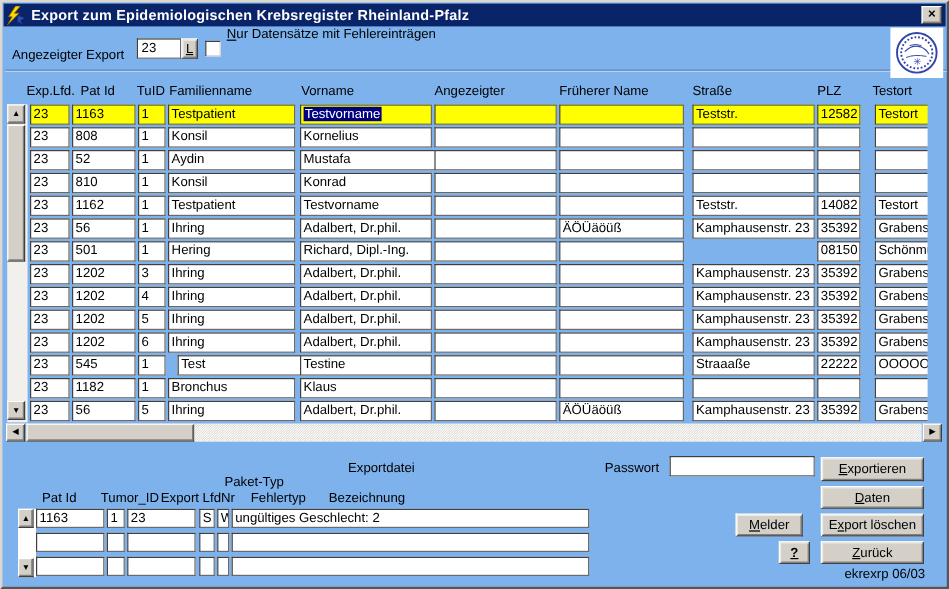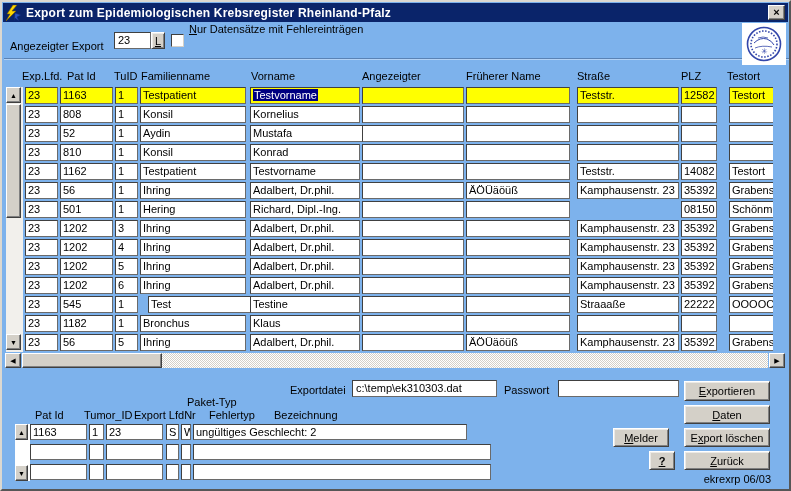--- a/index.html
+++ b/index.html
@@ -291,21 +291,20 @@
   </div>
 
   <div class="hscroll">
     <div class="sbtn" style="left:0;top:0;width:16px;height:15px;">◀</div>
     <div class="thumb" style="left:17px;top:0;width:140px;height:15px;"></div>
     <div class="track" style="left:157px;top:0;width:606px;height:15px;"></div>
     <div class="sbtn" style="left:764px;top:0;width:16px;height:15px;">▶</div>
   </div>
 
   <span class="lbl" style="left:288px;top:382px;text-align:center;">Exportdatei</span>
-  <div class="field" style="left:350px;top:378px;width:145px;height:17px;">c:\temp\ek310303.dat</div>
   <span class="lbl" style="left:502px;top:382px;">Passwort</span>
   <div class="field" style="left:556px;top:378px;width:121px;height:17px;"></div>
 
   <span class="lbl" style="left:185px;top:394px;text-align:center;">Paket-Typ</span>
   <div class="ehdr">
       <span style="left: 33px;">Pat Id</span>
       <span style="left: 82px;">Tumor_ID</span>
       <span style="left: 132px;">Export LfdNr</span>
       <span style="left: 207px;">Fehlertyp</span>
       <span style="left: 272px;">Bezeichnung</span>
@@ -316,21 +315,21 @@
     <div class="sbtn" style="left:0;top:41px;width:13px;height:16px;">▼</div>
   </div>
 
   <div class="etbody">
       <div class="erow">
         <div class="ecell" style="left: 0px; width: 57px;">1163</div>
         <div class="ecell" style="left: 59px; width: 15px;">1</div>
         <div class="ecell" style="left: 76px; width: 57px;">23</div>
         <div class="ecell" style="left: 136px; width: 13px;">S</div>
         <div class="ecell" style="left: 151px; width: 10px;">W</div>
-        <div class="ecell" style="left: 163px; width: 274px;">ungültiges Geschlecht: 2</div>
+        <div class="ecell" style="left: 163px; width: 298px;">ungültiges Geschlecht: 2</div>
       </div>
       <div class="erow">
         <div class="ecell" style="left: 0px; width: 57px;"></div>
         <div class="ecell" style="left: 59px; width: 15px;"></div>
         <div class="ecell" style="left: 76px; width: 57px;"></div>
         <div class="ecell" style="left: 136px; width: 13px;"></div>
         <div class="ecell" style="left: 151px; width: 10px;"></div>
         <div class="ecell" style="left: 163px; width: 298px;"></div>
       </div>
       <div class="erow">

